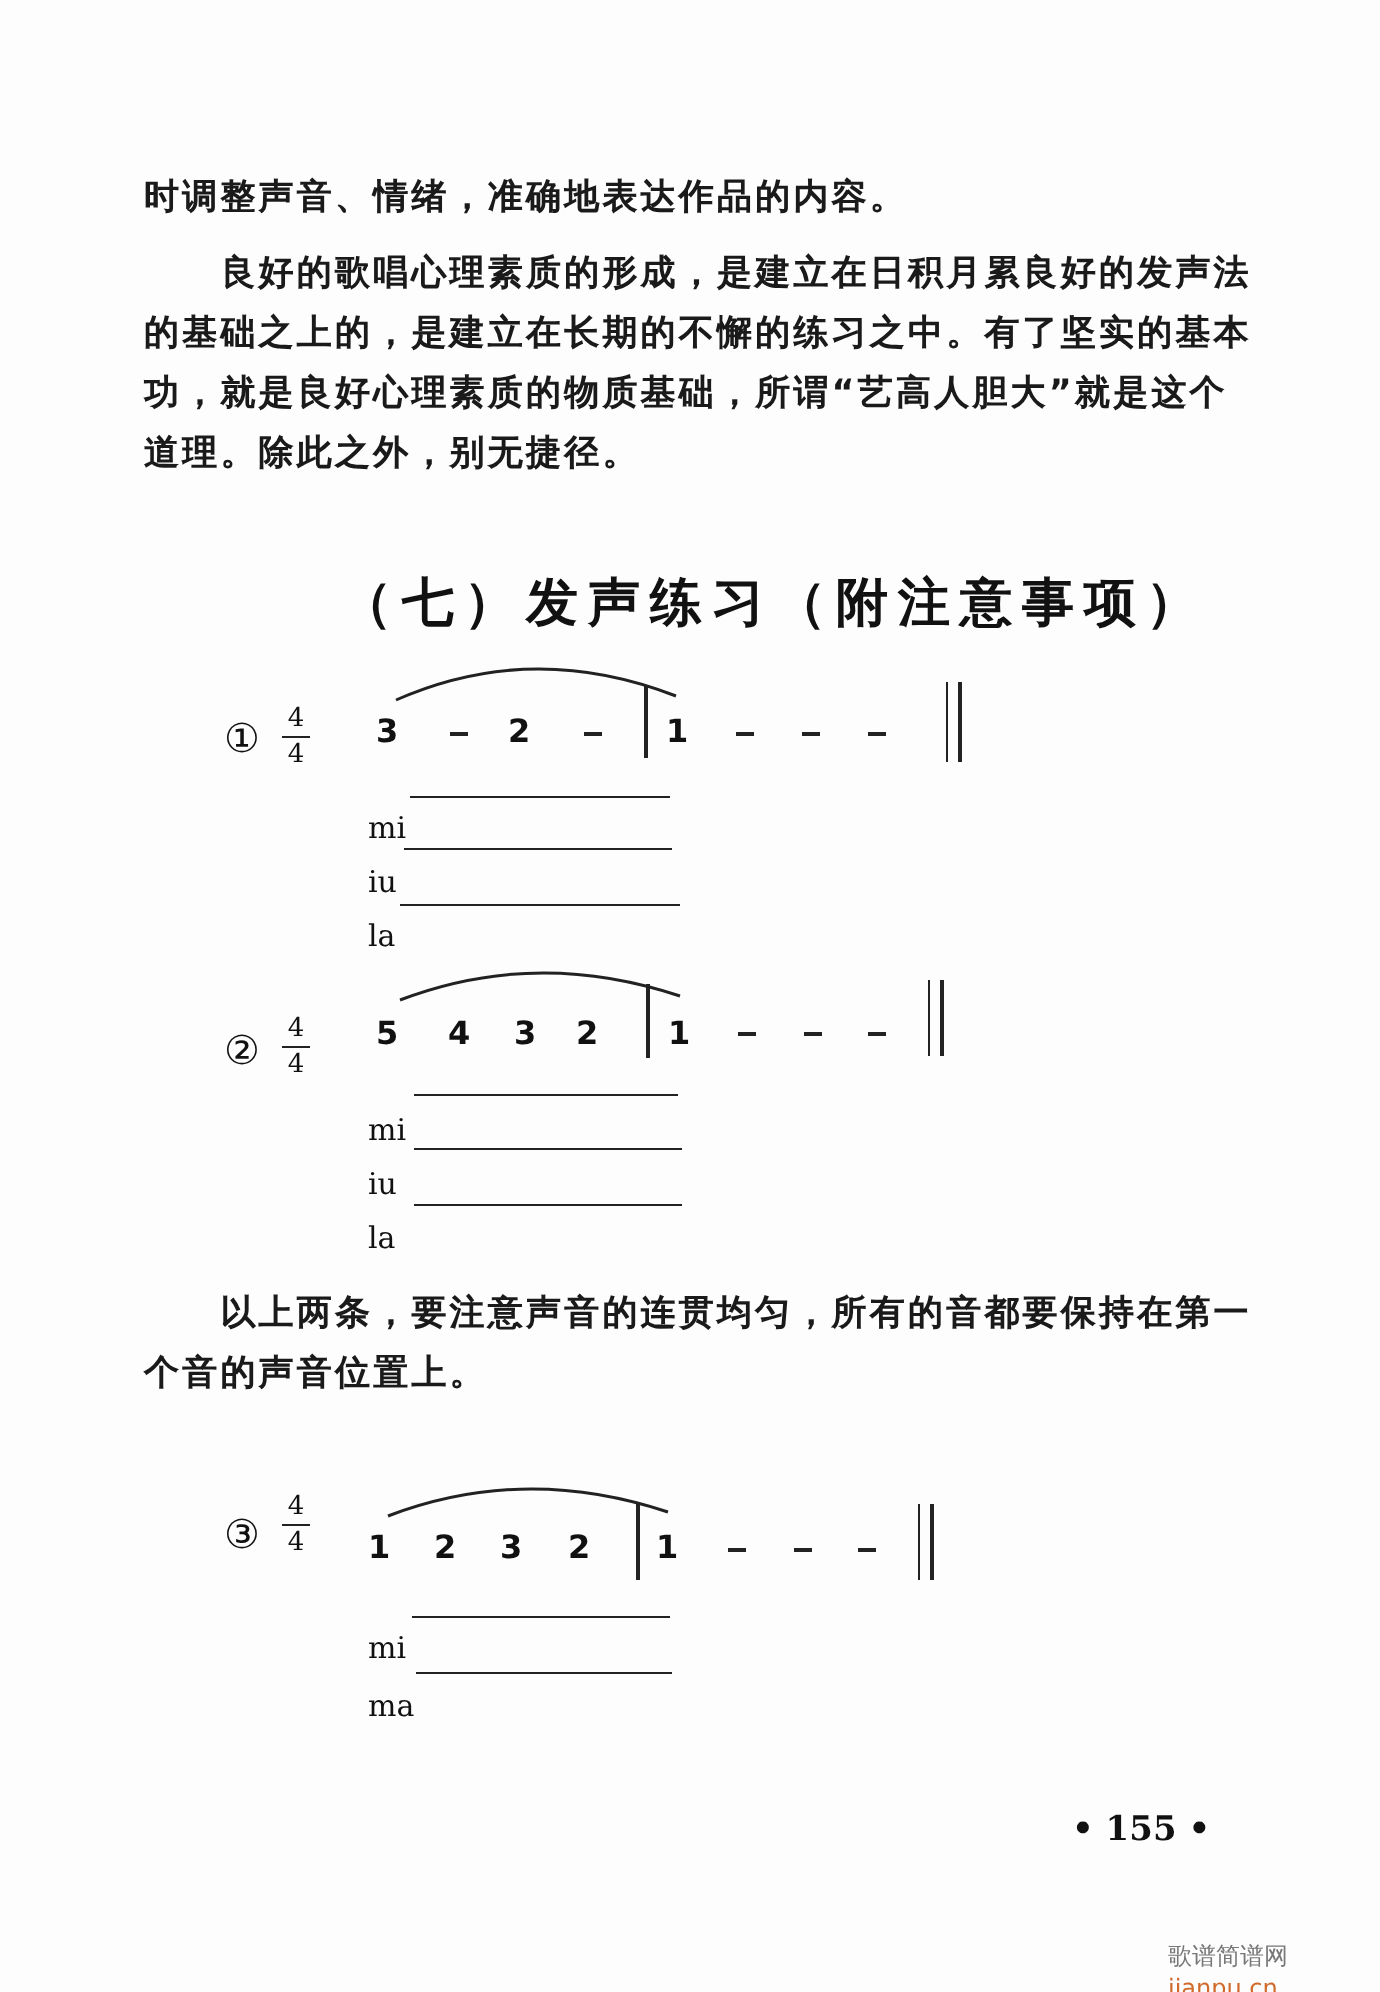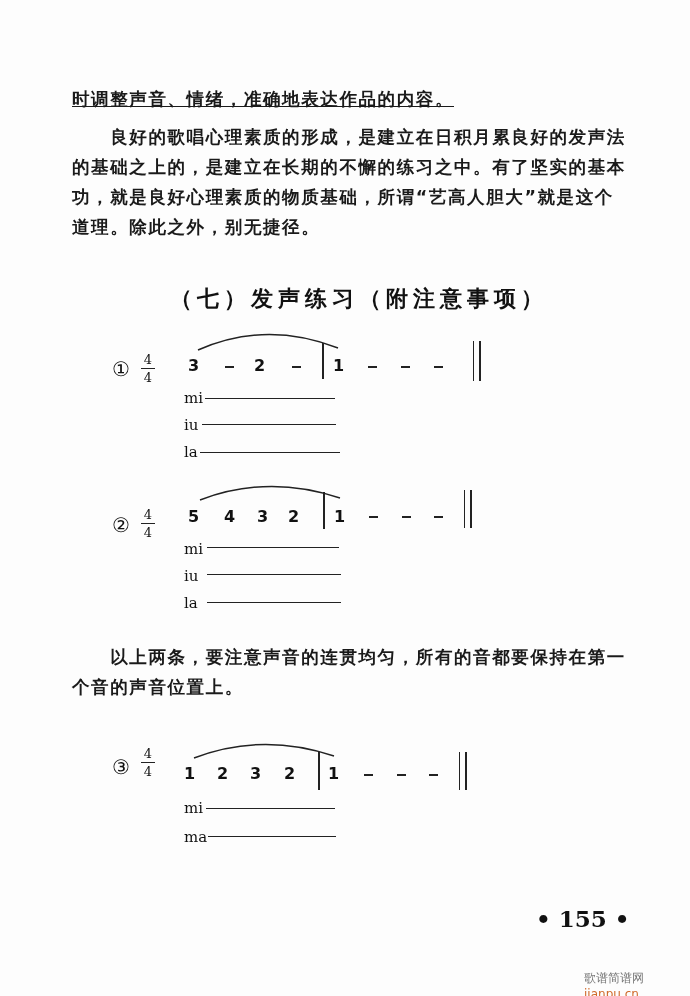--- a/index.html
+++ b/index.html
@@ -1,41 +1,41 @@
 <!DOCTYPE html>
 <html><head>
   <meta charset="utf-8">
   <style>
     html, body { margin:0; padding:0; }
     body { width:690px; height:996px; background:#fdfdfd; position:relative; overflow:hidden;
            font-family:"DejaVu Serif", serif; color:#111; }
     .para { position:absolute; left:72px; width:560px; font-size:17.5px; line-height:30px;
             letter-spacing:1.6px; font-family:"DejaVu Sans", sans-serif; font-weight:bold; color:#1a1a1a; }
-    .title { position:absolute; left:170px; top:284px; font-size:22px; letter-spacing:5px;
+    .title { position:absolute; left:170px; top:284px; font-size:26px; letter-spacing:5px;
              font-family:"DejaVu Sans", sans-serif; font-weight:bold; color:#111; }
     .ex { position:absolute; left:0; width:690px; }
     .num { position:absolute; left:112px; font-size:20px; font-family:"DejaVu Serif", serif; }
     .frac { position:absolute; left:141px; width:14px; text-align:center; font-size:13px;
             font-family:"DejaVu Serif", serif; line-height:15px; }
     .frac .line { border-top:1px solid #222; margin:1px 0; }
     .note { position:absolute; font-size:16px; font-weight:bold; font-family:"DejaVu Sans", sans-serif; }
     .dash { position:absolute; width:9px; height:2px; background:#222; }
     .bar { position:absolute; width:1.5px; background:#222; }
     .dbar { position:absolute; width:5px; border-left:1.5px solid #222; border-right:2px solid #222; }
     .slur { position:absolute; }
-    .syl { position:absolute; left:184px; font-size:15px; font-family:"DejaVu Serif", serif; }
+    .syl { position:absolute; left:184px; font-size:15px; font-family:"DejaVu Serif", serif;margin-top:16px; }
     .sline { position:absolute; height:1.3px; background:#222; }
-    .pageno { position:absolute; left:536px; top:905px; font-size:23px; font-family:"DejaVu Serif", serif; font-weight:bold; }
+    .pageno { position:absolute; left:536px; top:905px; font-size:17px; font-family:"DejaVu Serif", serif; font-weight:bold; }
     .wm { position:absolute; left:540px; top:970px; font-size:12px; font-family:"DejaVu Sans", sans-serif; color:#777;margin-left:44px; }
     .wm .en { color:#d06a2a; }
   </style>
 </head>
 <body>
 
-<div class="para" style="top:84px;text-decoration:underline;">时调整声音、情绪，准确地表达作品的内容。</div>
+<div class="para" style="top:84px;">时调整声音、情绪，准确地表达作品的内容。</div>
 <div class="para" style="top:122px;">　　良好的歌唱心理素质的形成，是建立在日积月累良好的发声法的基础之上的，是建立在长期的不懈的练习之中。有了坚实的基本功，就是良好心理素质的物质基础，所谓“艺高人胆大”就是这个道理。除此之外，别无捷径。</div>
 
 <div class="title">（七）发声练习（附注意事项）</div>
 
 <div class="ex" style="top:0;">
   <span class="num" style="top:357px;">①</span>
   <div class="frac" style="top:352px;">
     <div>4</div>
     <div class="line"></div>
     <div>4</div>

